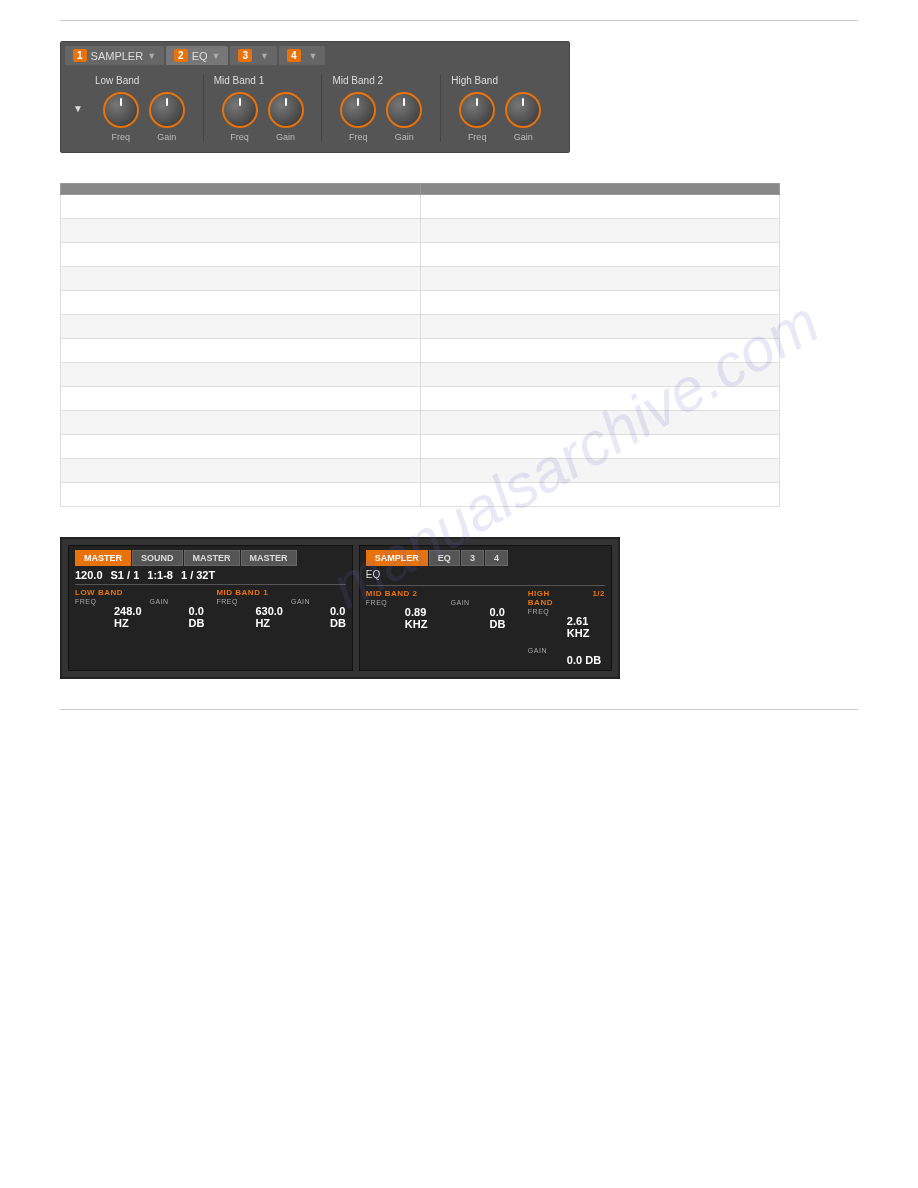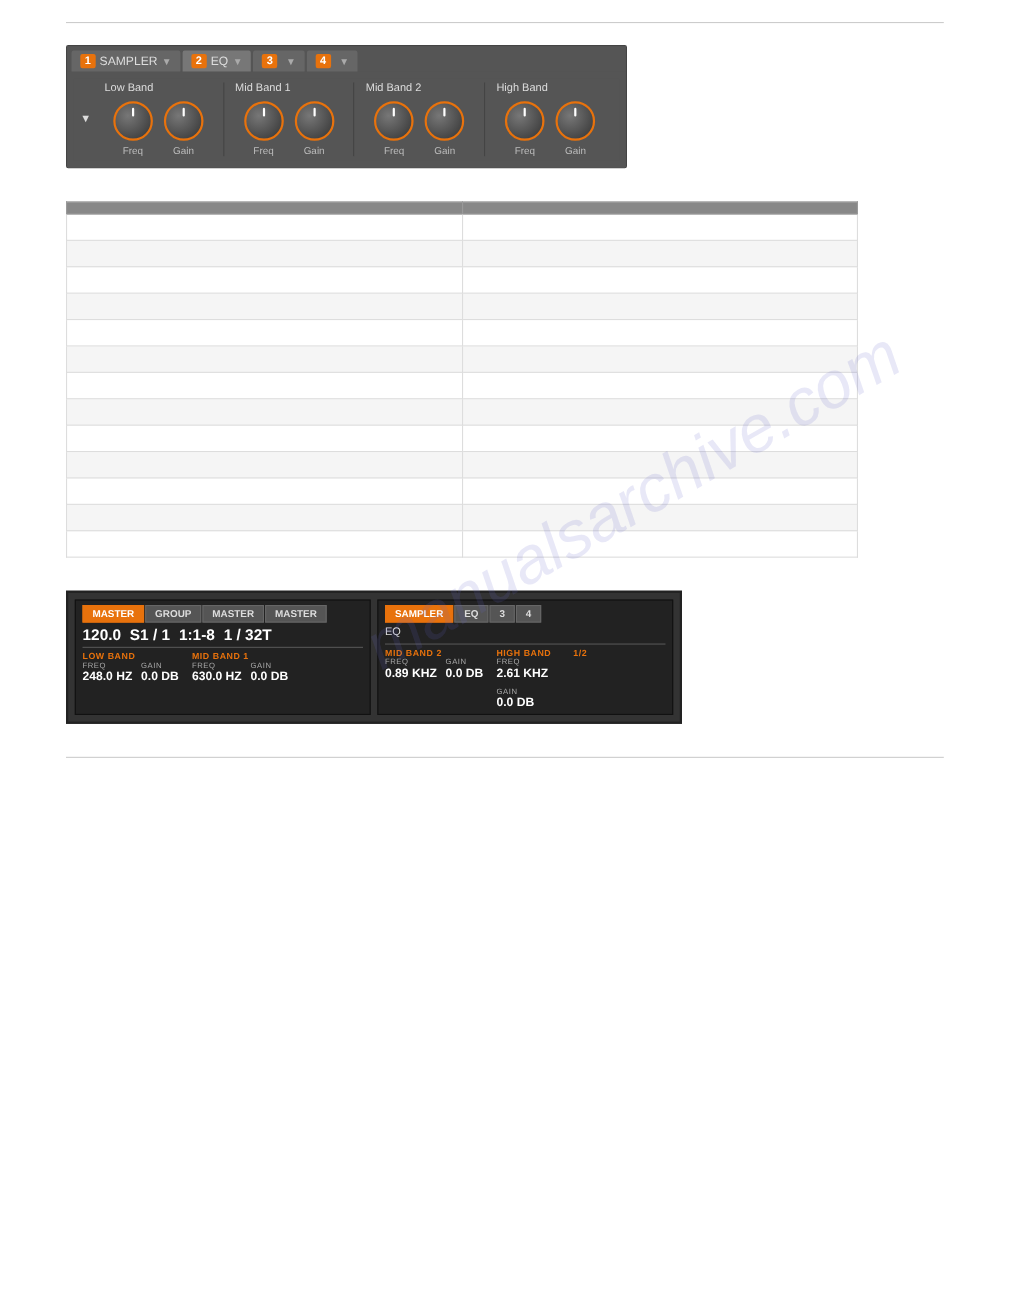--- a/index.html
+++ b/index.html
@@ -231,21 +231,21 @@
     }
 
     .display-values-row {
       display: flex;
       gap: 8px;
       margin-bottom: 3px;
     }
 
     .display-value {
       color: #fff;
-      font-size: 14px;
+      font-size: 11px;
       font-weight: bold;
     }
 
     .display-section-label {
       color: #e8720c;
       font-size: 8px;
       font-weight: bold;
       text-transform: uppercase;
       letter-spacing: 0.5px;
     }
@@ -265,20 +265,21 @@
       color: #aaa;
       font-size: 7px;
       text-transform: uppercase;
       letter-spacing: 0.5px;
     }
 
     .display-data-val {
       color: #fff;
       font-size: 11px;
       font-weight: bold;
+      margin-left: 39px;
     }
 
     .display-title {
       color: #ddd;
       font-size: 10px;
       margin-bottom: 2px;
     }
 
     
     .hr-bottom {
@@ -464,21 +465,21 @@
           <td></td>
         </tr>
       </tbody>
   </table>
 
   <div class="display-panel">
 
     <div class="display-left">
       <div class="display-tabs-row">
         <div class="display-tab active">MASTER</div>
-        <div class="display-tab">GROUP</div>
+        <div class="display-tab">SOUND</div>
         <div class="display-tab">MASTER</div>
         <div class="display-tab">MASTER</div>
       </div>
       <div class="display-values-row">
         <span class="display-value">120.0</span>
         <span class="display-value">S1 / 1</span>
         <span class="display-value">1:1-8</span>
         <span class="display-value">1 / 32T</span>
       </div>
       <div style="border-top:1px solid #555; margin: 3px 0;"></div>

